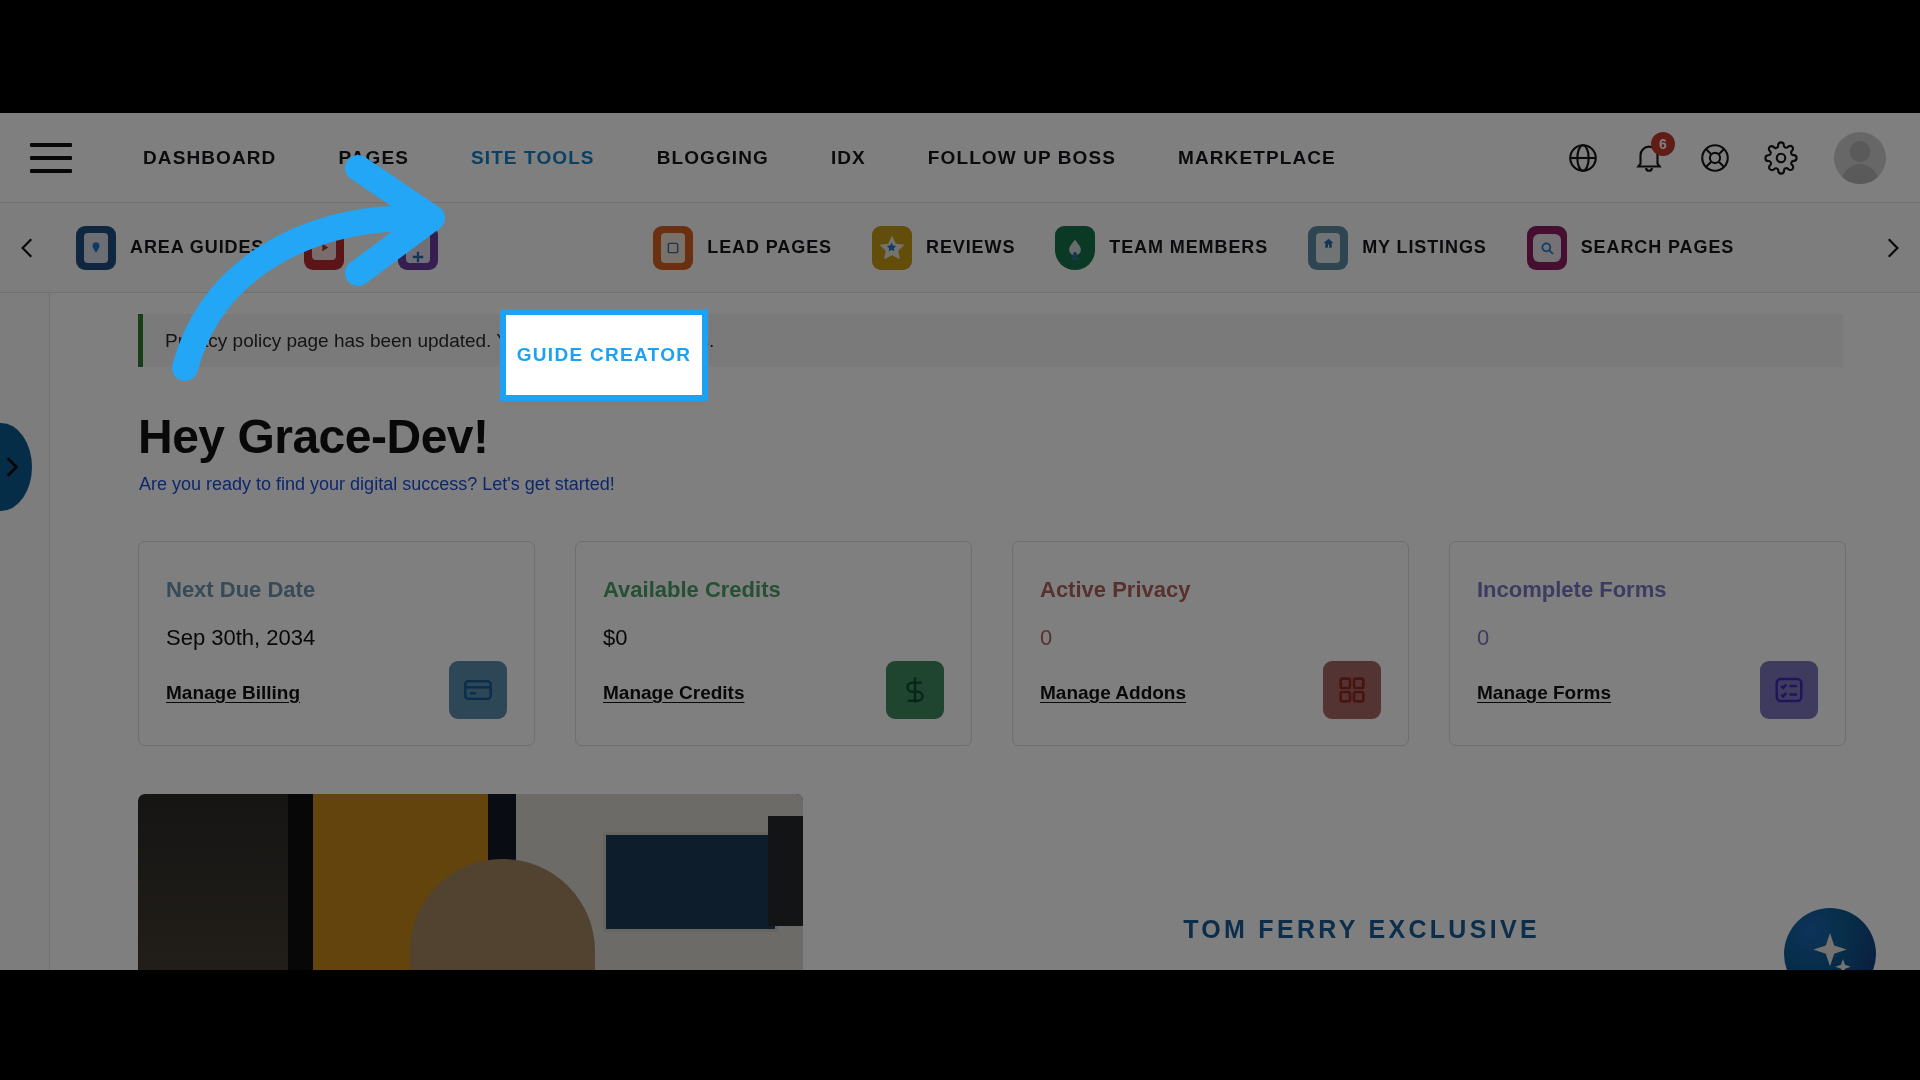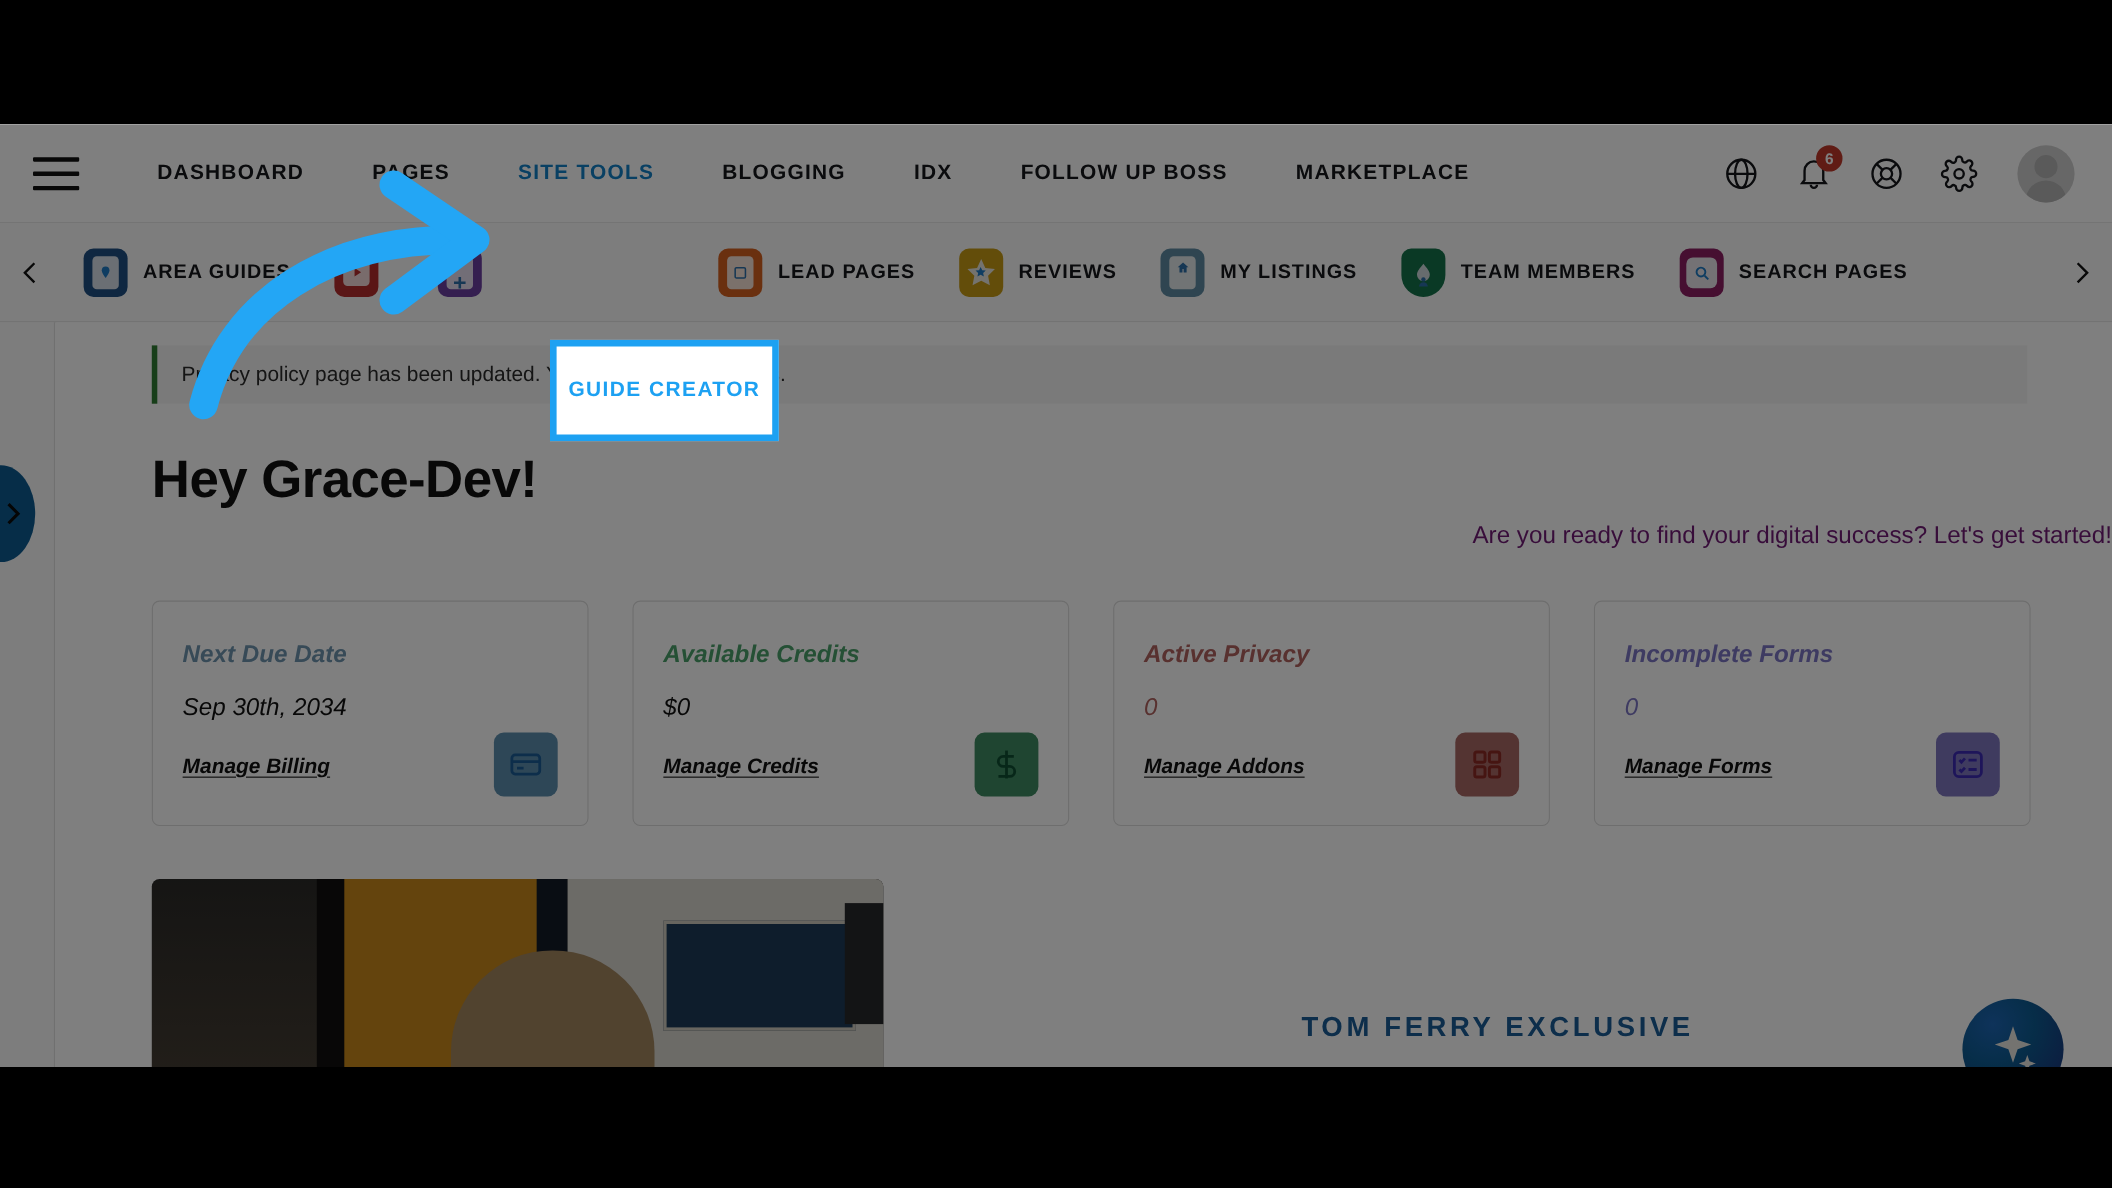--- a/index.html
+++ b/index.html
@@ -122,24 +122,24 @@
     background: #f5f5f5; border-left: 5px solid #2f7d32;
     display: flex; align-items: center;
   }
   .banner .btxt { font-size: 19px; color: #2b2b2b; margin-left: 22px; }
   .banner .btxt u { text-underline-offset: 3px; }
 
   h1.greet {
     margin: 42px 0 0 87px; font-size: 48px; font-weight: 700;
     color: #111; letter-spacing: -0.5px;
   }
-  p.sub { margin: 10px 0 0 88px; font-size: 22px; color: #701a75; text-align: right; }
+  p.sub { margin: 10px 0 0 88px; font-size: 18px; color: #1d4ed8; }
 
   .cards {
-    margin: 46px 0 12px 87px; display: flex; gap: 40px; font-style: italic;
+    margin: 46px 0 12px 87px; display: flex; gap: 40px;
   }
   .card {
     width: 397px; height: 205px; border: 1px solid #dcdcdc;
     border-radius: 7px; position: relative; background: #fff;
   }
   .card .label { position:absolute; left: 27px; top: 35px; font-size: 22px; font-weight: 700; }
   .card .value { position:absolute; left: 27px; top: 83px; font-size: 22px; color: #111; }
   .card .link  { position:absolute; left: 27px; top: 140px; font-size: 19px; font-weight: 700;
                  color: #111; text-decoration: underline; text-underline-offset: 3px; cursor:pointer;}
   .card .sqicon {
@@ -306,40 +306,40 @@
                 <path d="M12 2l3 6.5 7 .8-5 4.8 1.3 6.9L12 17.7 5.7 21l1.3-6.9-5-4.8 7-.8z"></path>
               </svg>
             <svg class="glyph" viewBox="0 0 24 24" fill="#1f7bc4" style="width:13px;height:13px">
                 <path d="M12 3l2.6 5.5 6 .7-4.4 4.1 1.2 5.9L12 16.3 6.6 19.2l1.2-5.9L3.4 9.2l6-.7z"></path>
               </svg>
           </div>
           <span class="tlabel">REVIEWS</span>
         </div>
 
         <div class="tab">
+          <div class="tabicon" style="background:#15724a;border-radius:9px 9px 20px 20px">
+            <svg class="glyph" viewBox="0 0 24 24" fill="#cfd8dc" style="width:20px;height:26px;position:static">
+                <path d="M12 2c4 5 7 8.3 7 12a7 7 0 0 1-14 0c0-3.7 3-7 7-12z"></path>
+              </svg>
+            <svg class="glyph" viewBox="0 0 24 24" fill="#2d6fa8" style="width:12px;height:12px;top:24px">
+                <circle cx="12" cy="8" r="4"></circle>
+                <path d="M4 21a8 8 0 0 1 16 0z"></path>
+              </svg>
+          </div>
+          <span class="tlabel">TEAM MEMBERS</span>
+        </div>
+
+        <div class="tab">
           <div class="tabicon" style="background:#5e8ba3">
             <div class="inner" style="background:#e3e8ea"></div>
             <svg class="glyph" viewBox="0 0 24 24" fill="#2d6fa8" style="width:13px;height:13px;top:11px">
                 <path d="M12 3l9 8h-3v9h-5v-6h-2v6H6v-9H3z"></path>
               </svg>
           </div>
           <span class="tlabel">MY LISTINGS</span>
-        </div>
-
-        <div class="tab">
-          <div class="tabicon" style="background:#15724a;border-radius:9px 9px 20px 20px">
-            <svg class="glyph" viewBox="0 0 24 24" fill="#cfd8dc" style="width:20px;height:26px;position:static">
-                <path d="M12 2c4 5 7 8.3 7 12a7 7 0 0 1-14 0c0-3.7 3-7 7-12z"></path>
-              </svg>
-            <svg class="glyph" viewBox="0 0 24 24" fill="#2d6fa8" style="width:12px;height:12px;top:24px">
-                <circle cx="12" cy="8" r="4"></circle>
-                <path d="M4 21a8 8 0 0 1 16 0z"></path>
-              </svg>
-          </div>
-          <span class="tlabel">TEAM MEMBERS</span>
         </div>
 
         <div class="tab">
           <div class="tabicon" style="background:#8c1f63">
             <div class="inner" style="width:28px;height:28px;border-radius:6px;background:#e8e4ea"></div>
             <svg class="glyph" viewBox="0 0 24 24" fill="none" stroke="#1f7bc4" stroke-width="2.6" style="width:16px;height:16px">
                 <circle cx="11" cy="11" r="6"></circle>
                 <line x1="16" y1="16" x2="21" y2="21"></line>
               </svg>
           </div>

